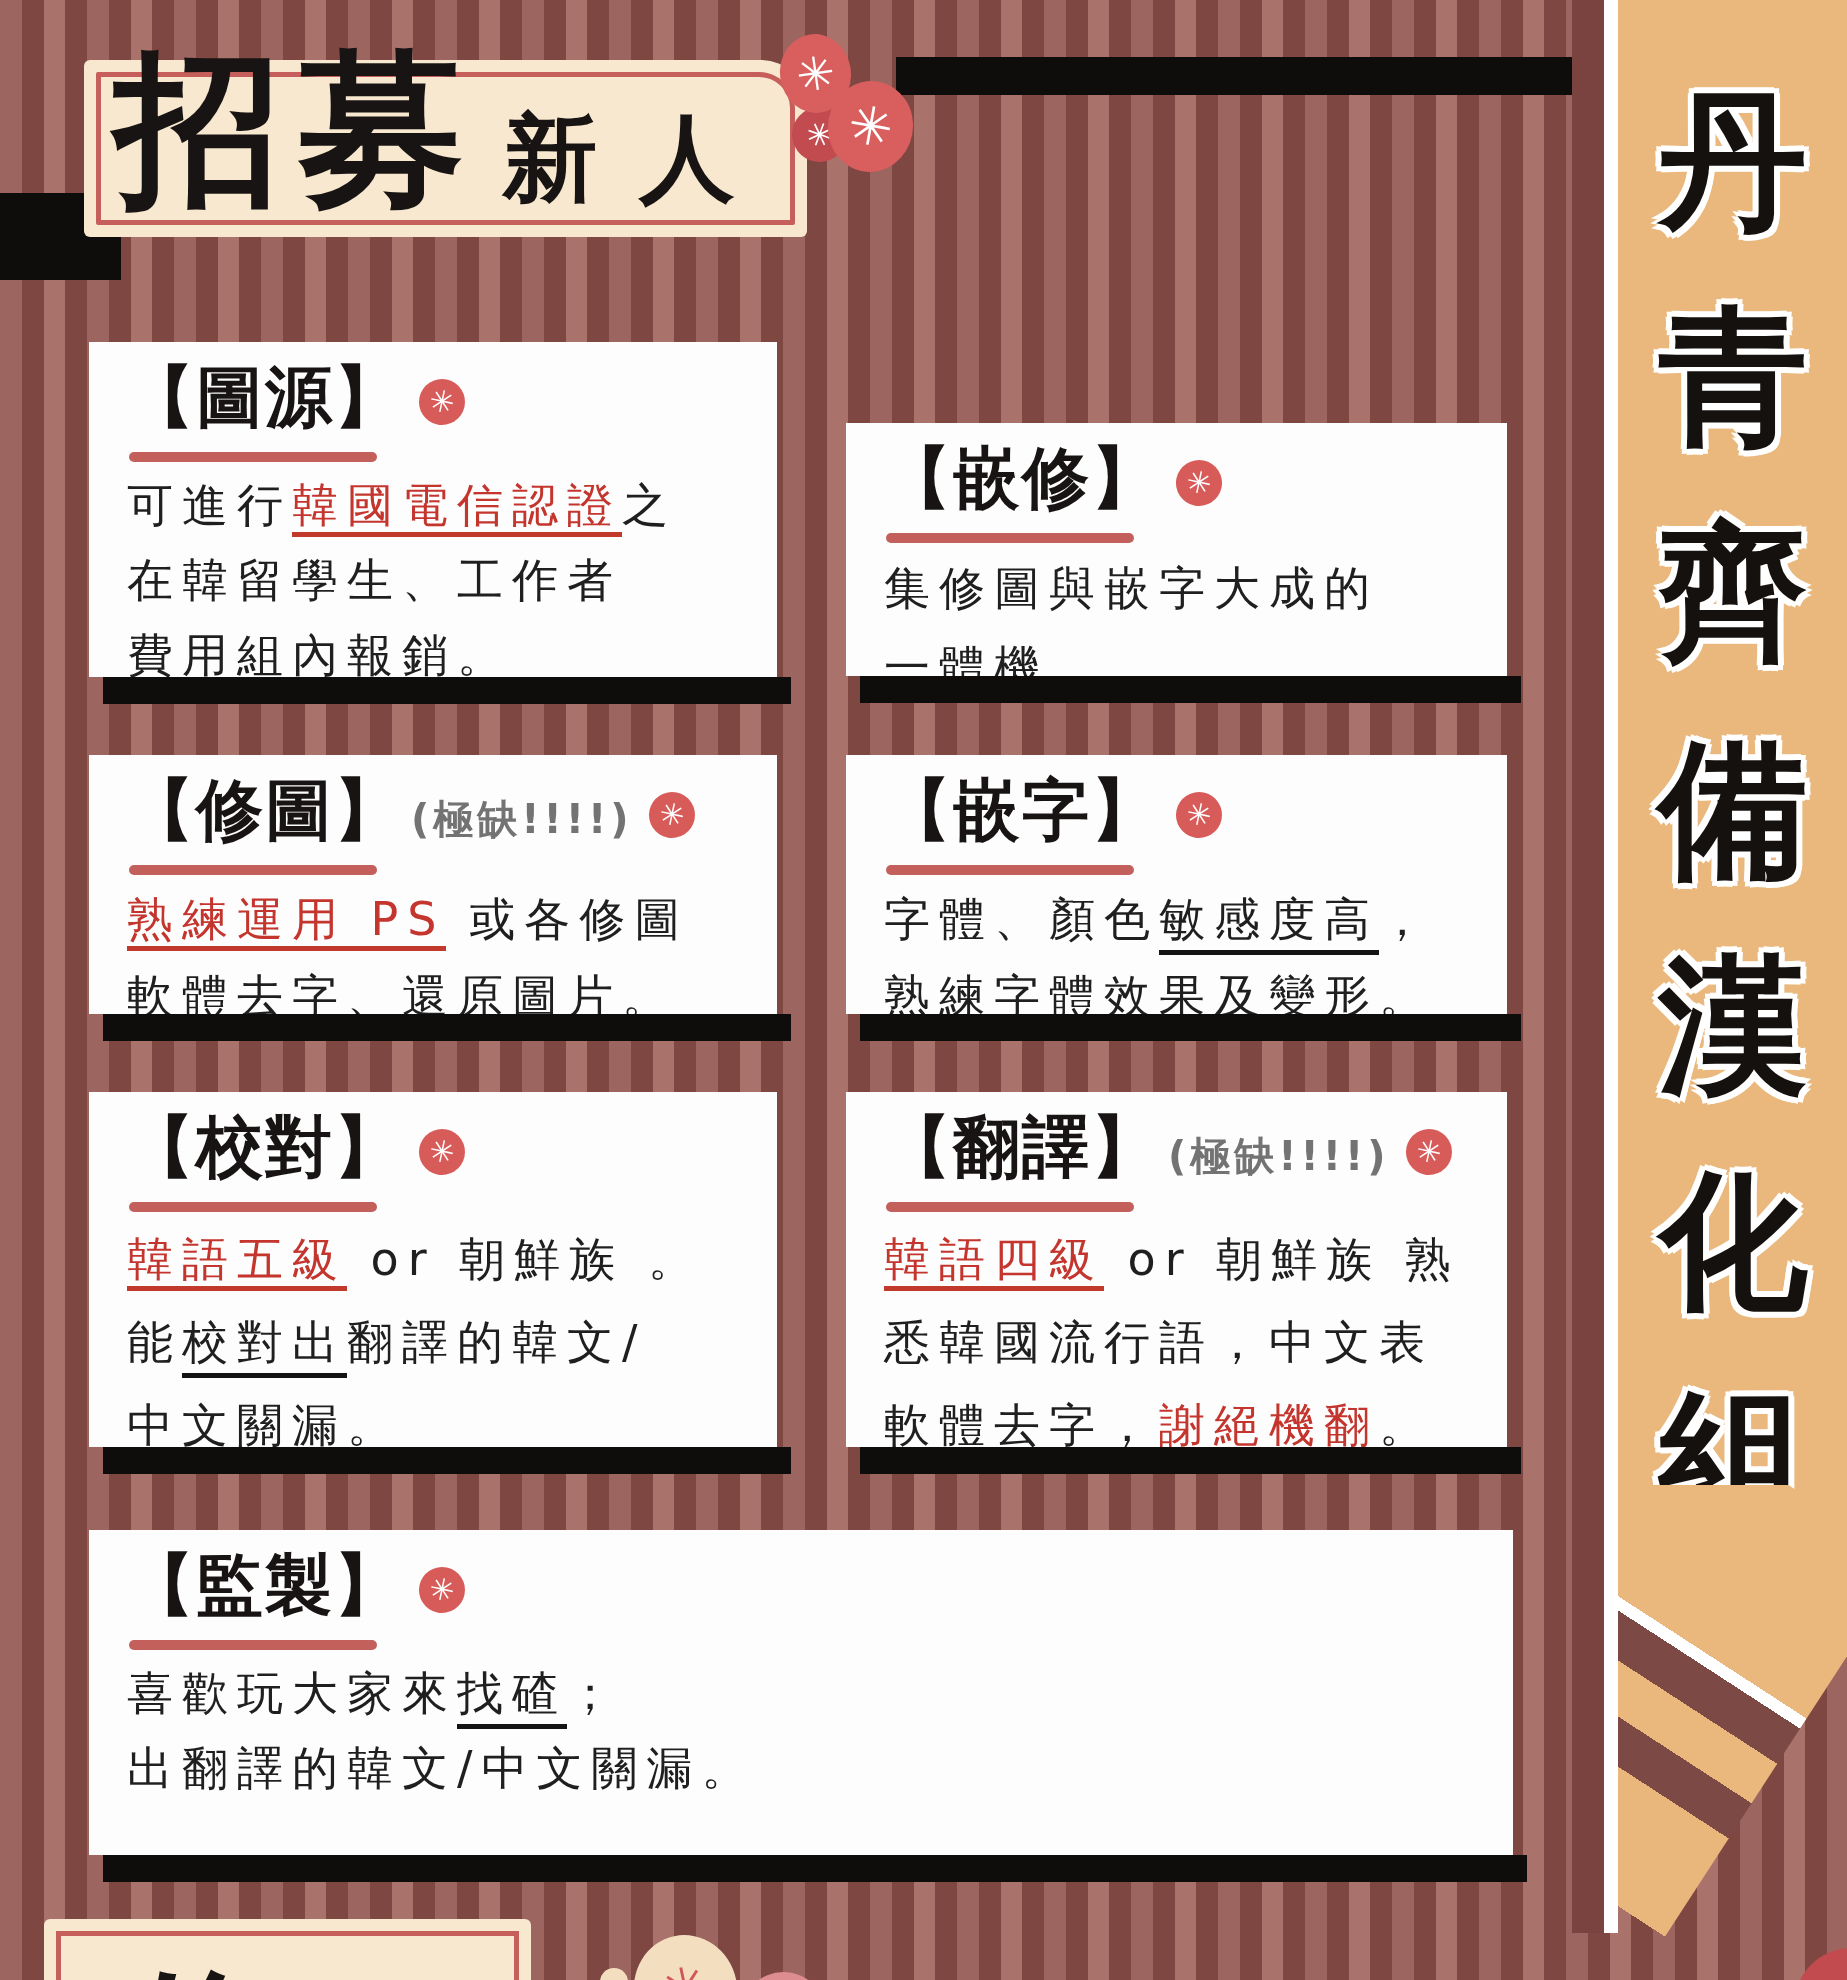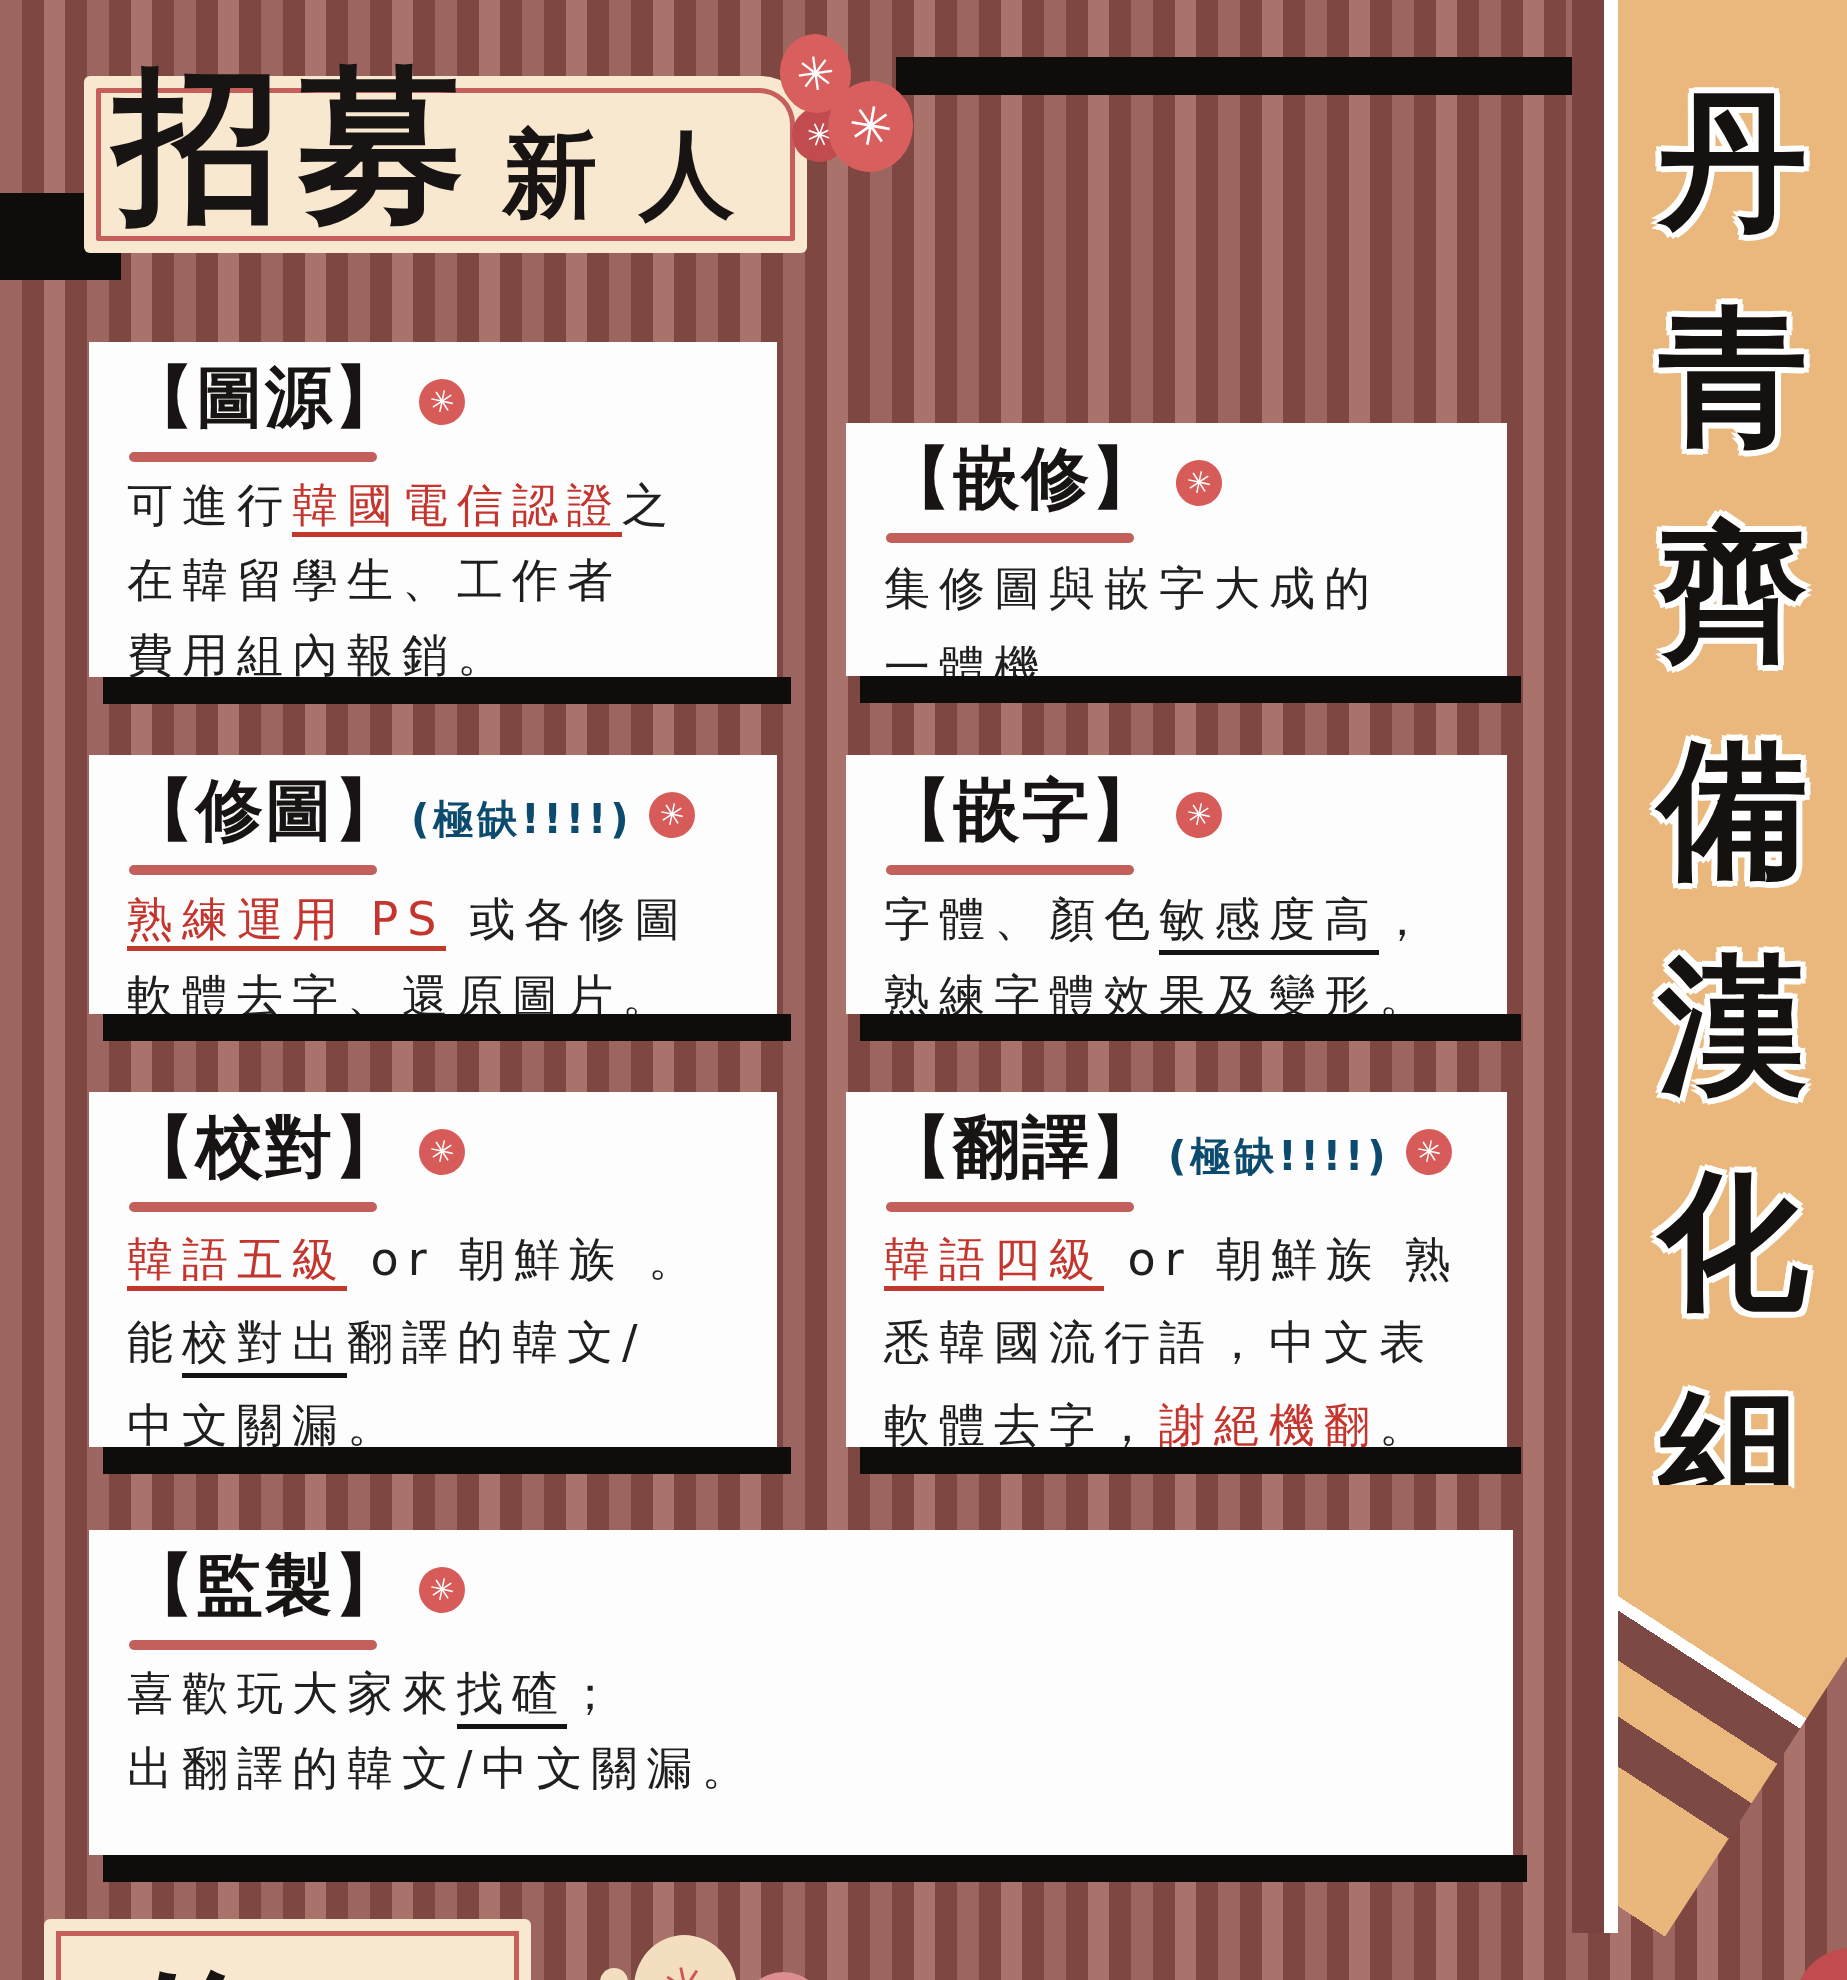--- a/index.html
+++ b/index.html
@@ -5,21 +5,21 @@
   html,body{margin:0;padding:0;}
   body{width:1847px;height:1980px;overflow:hidden;font-family:"DejaVu Sans",sans-serif;}
   .page{position:relative;width:1847px;height:1980px;overflow:hidden;
     background:repeating-linear-gradient(90deg,
       #9c655f 0 22px, #7e4742 22px 44px, #a9736c 44px 65px, #7e4742 65px 87px);}
   .rod{position:absolute;background:#0f0d0c;}
   .rod-left{left:0;top:193px;width:121px;height:87px;}
   .rod-top{left:896px;top:57px;width:696px;height:38px;}
 
   
-  .top-banner{position:absolute;left:84px;top:76px;width:723px;height:177px;
+  .top-banner{position:absolute;left:84px;top:60px;width:723px;height:177px;
     background:#f7e8cf;border-radius:6px 46px 6px 6px;}
   .banner-inner{position:absolute;left:12px;top:12px;right:12px;bottom:12px;
     border:5px solid #c65f5c;border-radius:2px 36px 2px 2px;
     display:flex;align-items:flex-end;justify-content:center;padding-bottom:6px;box-sizing:border-box;}
   .t-big{font-family:"Liberation Serif",serif;font-weight:700;font-size:166px;line-height:166px;
     color:#171413;letter-spacing:18px;}
   .t-small{font-family:"Liberation Serif",serif;font-weight:700;font-size:95px;line-height:109px;
     color:#171413;letter-spacing:42px;margin-left:20px;}
 
   
@@ -31,21 +31,21 @@
   .f-dot{left:600px;top:1968px;width:28px;height:28px;background:#f3dfc0;font-size:0;}
   .f-pink{left:741px;top:1972px;width:85px;height:85px;background:#dd8d90;font-size:48px;}
   .f-corner{left:1794px;top:1948px;width:109px;height:115px;background:#c24b50;font-size:57px;transform:rotate(14deg);}
 
   
   .cardwrap{position:absolute;}
   .card{background:#fdfdfd;overflow:hidden;padding:20px 28px 0 38px;box-sizing:border-box;}
   .black-bar{height:27px;background:#0f0d0c;margin-left:14px;width:100%;}
   .title-row{line-height:71px;white-space:nowrap;}
   .card-title{font-size:67px;font-weight:700;color:#171413;letter-spacing:2px;}
-  .urgent{font-size:40px;font-weight:700;color:#0c4a6e;margin-left:8px;letter-spacing:4px;text-align:center;}
+  .urgent{font-size:40px;font-weight:700;color:#737373;margin-left:8px;letter-spacing:4px;text-align:center;}
   .badge{display:inline-block;width:46px;height:46px;border-radius:50%;background:#d75b58;
     color:#fff;font-size:30px;line-height:46px;text-align:center;margin-left:16px;
     vertical-align:8px;transform:rotate(12deg);}
   .title-underline{height:10px;width:248px;border-radius:5px;background:#c4605c;margin:2px 0 6px 2px;}
   .card-line{font-size:46px;line-height:77px;color:#1f1f1f;letter-spacing:9px;white-space:nowrap;}
   .r{color:#c4352e;}
   .u{border-bottom:5px solid #c0392b;}
   .ub{border-bottom:5px solid #141414;padding-bottom:4px;}
 
   .pos-tuyuan{left:89px;top:342px;width:688px;}  .pos-tuyuan  .card{height:335px;} .pos-tuyuan .card-line{line-height:75px;}

